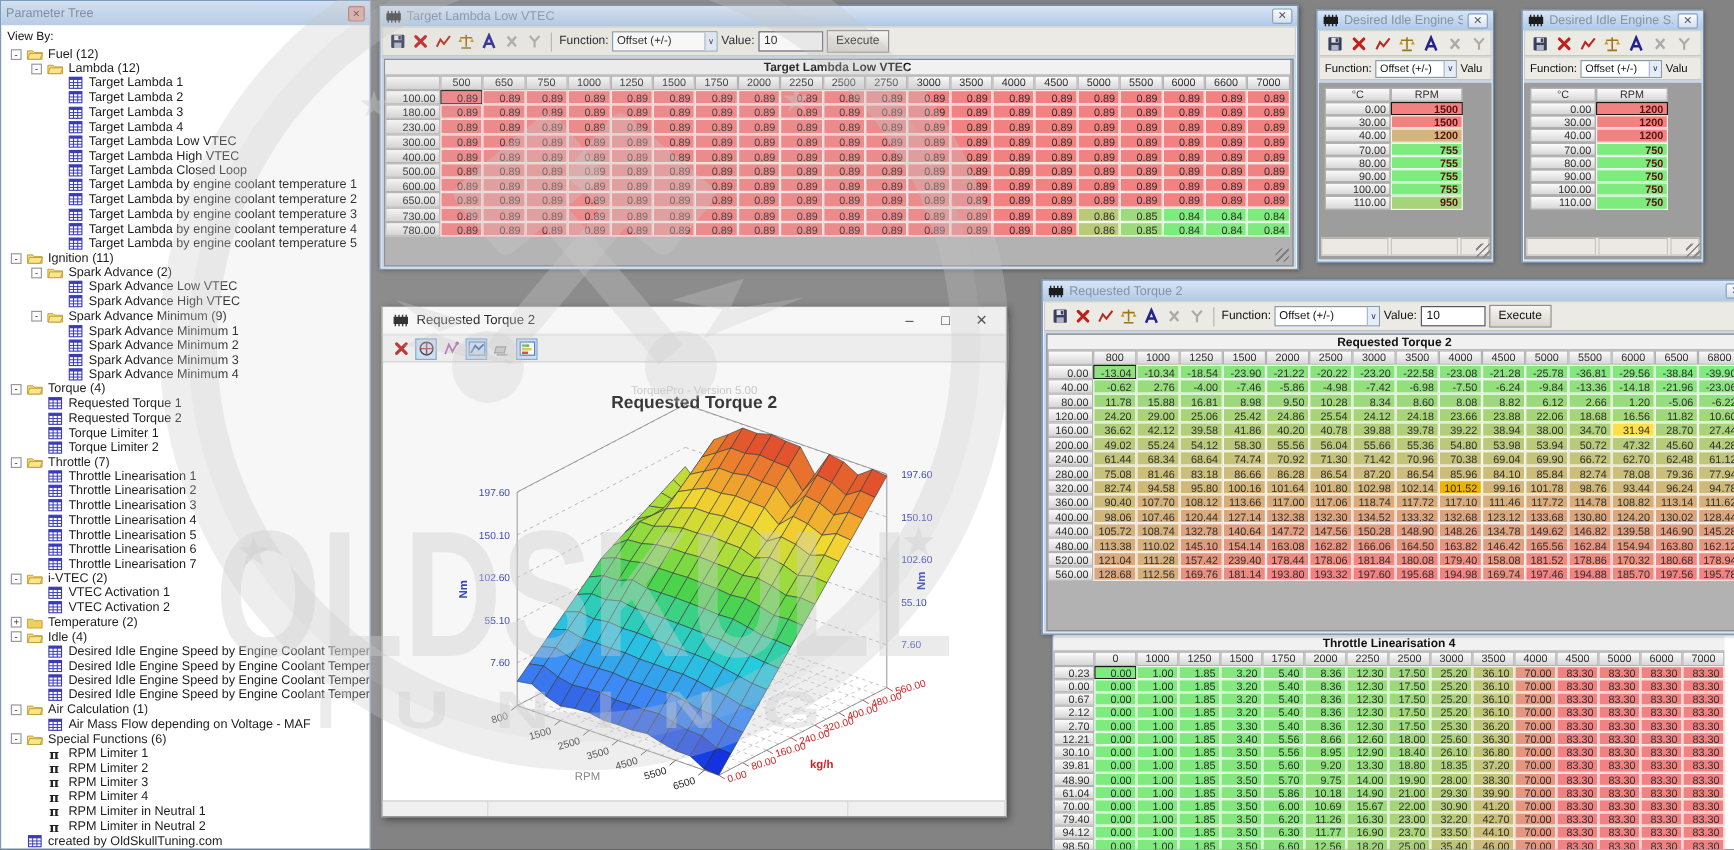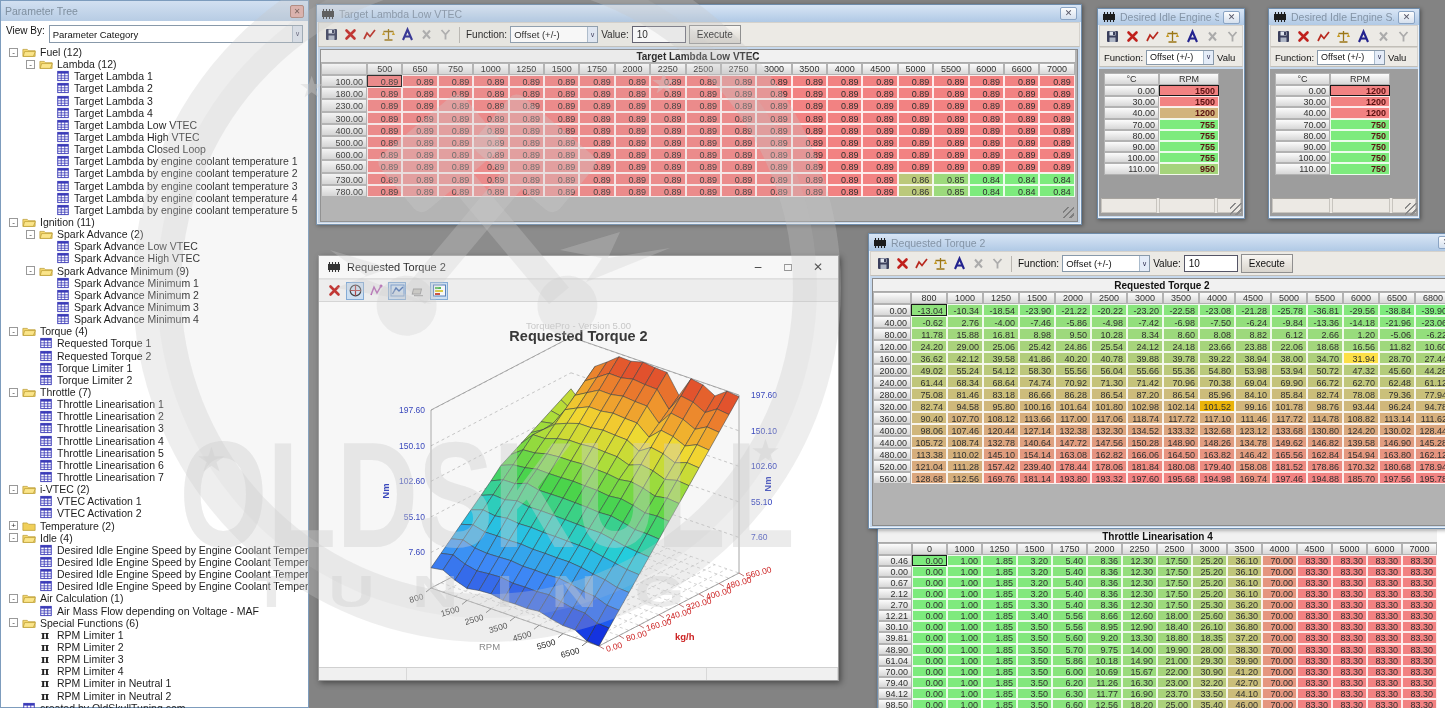--- a/index.html
+++ b/index.html
@@ -76,24 +76,20 @@
 
 <div id="desktop">
 
   <div id="tree-panel">
     <div id="tree-head">
       <span>Parameter Tree</span>
       <div id="tree-close">✕</div>
     </div>
     <div id="viewby">
       <span class="lbl">View By:</span>
-      <div class="dd">
-        <span>Parameter Category</span>
-        <span class="ar">∨</span>
-      </div>
     </div>
     <div id="tree-body">
         <div class="trow" style="padding-left:8px">
           <span class="ebox">-</span>
           <span class="nicon">
             <svg viewBox="0 0 16 12">
               <path d="M1 3 h5 l1.5 1.5 H15 V11 H1 Z" fill="#f5d76e" stroke="#b89a30" stroke-width="0.8"></path>
               <path d="M3 5.5 H15.2 L13 11 H1.4 Z" fill="#fbe58a" stroke="#b89a30" stroke-width="0.8"></path>
             </svg>
           </span>
@@ -1434,21 +1430,21 @@
           <div class="gh">2500</div>
           <div class="gh">3000</div>
           <div class="gh">3500</div>
           <div class="gh">4000</div>
           <div class="gh">4500</div>
           <div class="gh">5000</div>
           <div class="gh">6000</div>
           <div class="gh">7000</div>
         </div>
         <div class="drow">
-          <div class="gr">0.46</div>
+          <div class="gr">0.23</div>
           <div class="gc sel" style="background:rgb(125,235,125)">0.00</div>
           <div class="gc" style="background:rgb(127,234,125)">1.00</div>
           <div class="gc" style="background:rgb(128,233,125)">1.85</div>
           <div class="gc" style="background:rgb(131,232,125)">3.20</div>
           <div class="gc" style="background:rgb(135,229,125)">5.40</div>
           <div class="gc" style="background:rgb(140,226,124)">8.36</div>
           <div class="gc" style="background:rgb(148,222,124)">12.30</div>
           <div class="gc" style="background:rgb(157,217,124)">17.50</div>
           <div class="gc" style="background:rgb(172,209,123)">25.20</div>
           <div class="gc" style="background:rgb(192,198,122)">36.10</div>

